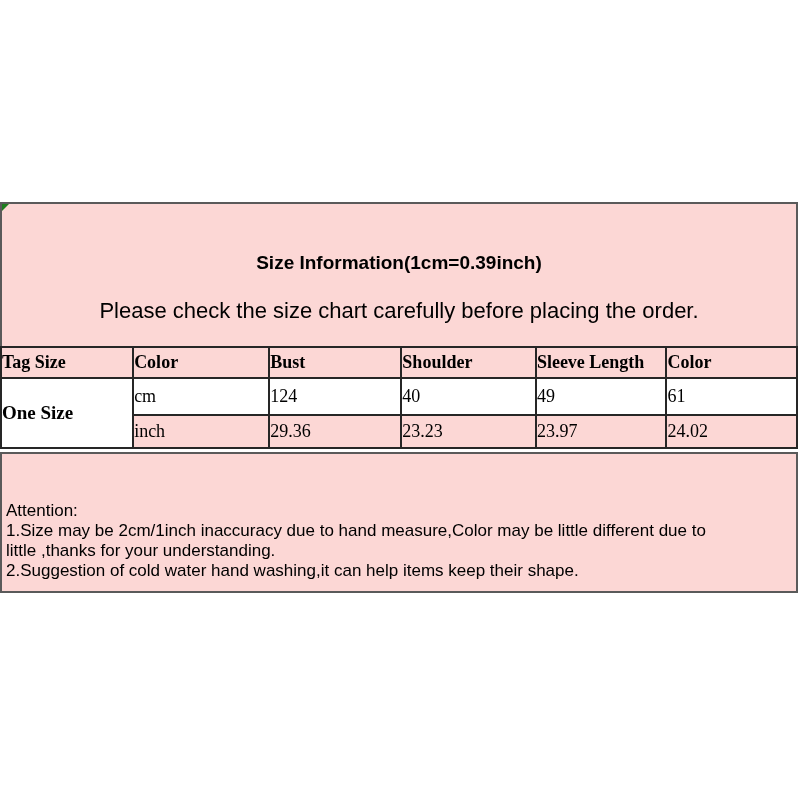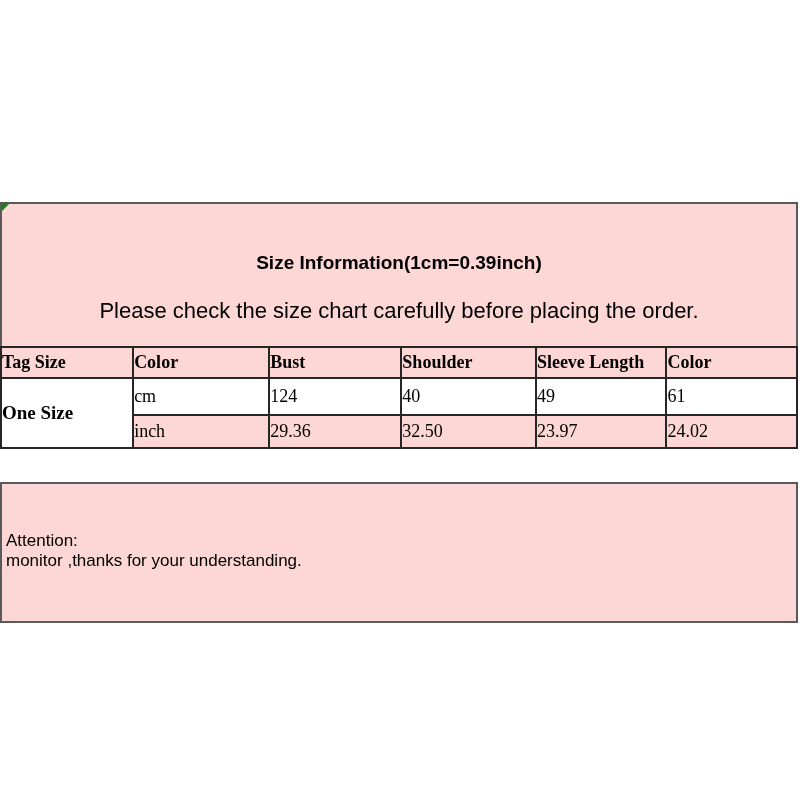--- a/index.html
+++ b/index.html
@@ -86,21 +86,20 @@
     font-size: 19px;
   }
   
   #attention-panel {
     top: 452px;
     height: 141px;
     padding: 47px 8px 0 4px;
     font-size: 17px;
     line-height: 20px;
     text-align: left;
-    margin-top: 30px;
   }
   .attention-line { margin: 0; }
 </style>
 </head>
 <body>
 
 <div id="canvas">
 
   <div id="title-panel" class="panel">
     <span class="corner-mark"></span>
@@ -130,25 +129,27 @@
         <td class="tag-size-cell" rowspan="2">One Size</td>
         <td>cm</td>
         <td>124</td>
         <td>40</td>
         <td>49</td>
         <td>61</td>
       </tr>
       <tr class="row-inch">
         <td>inch</td>
         <td>29.36</td>
-        <td>32.50</td>
+        <td>23.23</td>
         <td>23.97</td>
         <td>24.02</td>
       </tr>
     </tbody>
   </table>
 
   <div id="attention-panel" class="panel">
     <p class="attention-line">Attention:</p>
-    <p class="attention-line">monitor ,thanks for your understanding.</p>
+    <p class="attention-line">1.Size may be 2cm/1inch inaccuracy due to hand measure,Color may be little different due to</p>
+    <p class="attention-line">little ,thanks for your understanding.</p>
+    <p class="attention-line">2.Suggestion of cold water hand washing,it can help items keep their shape.</p>
   </div>
 
 </div>
 
 </body></html>

